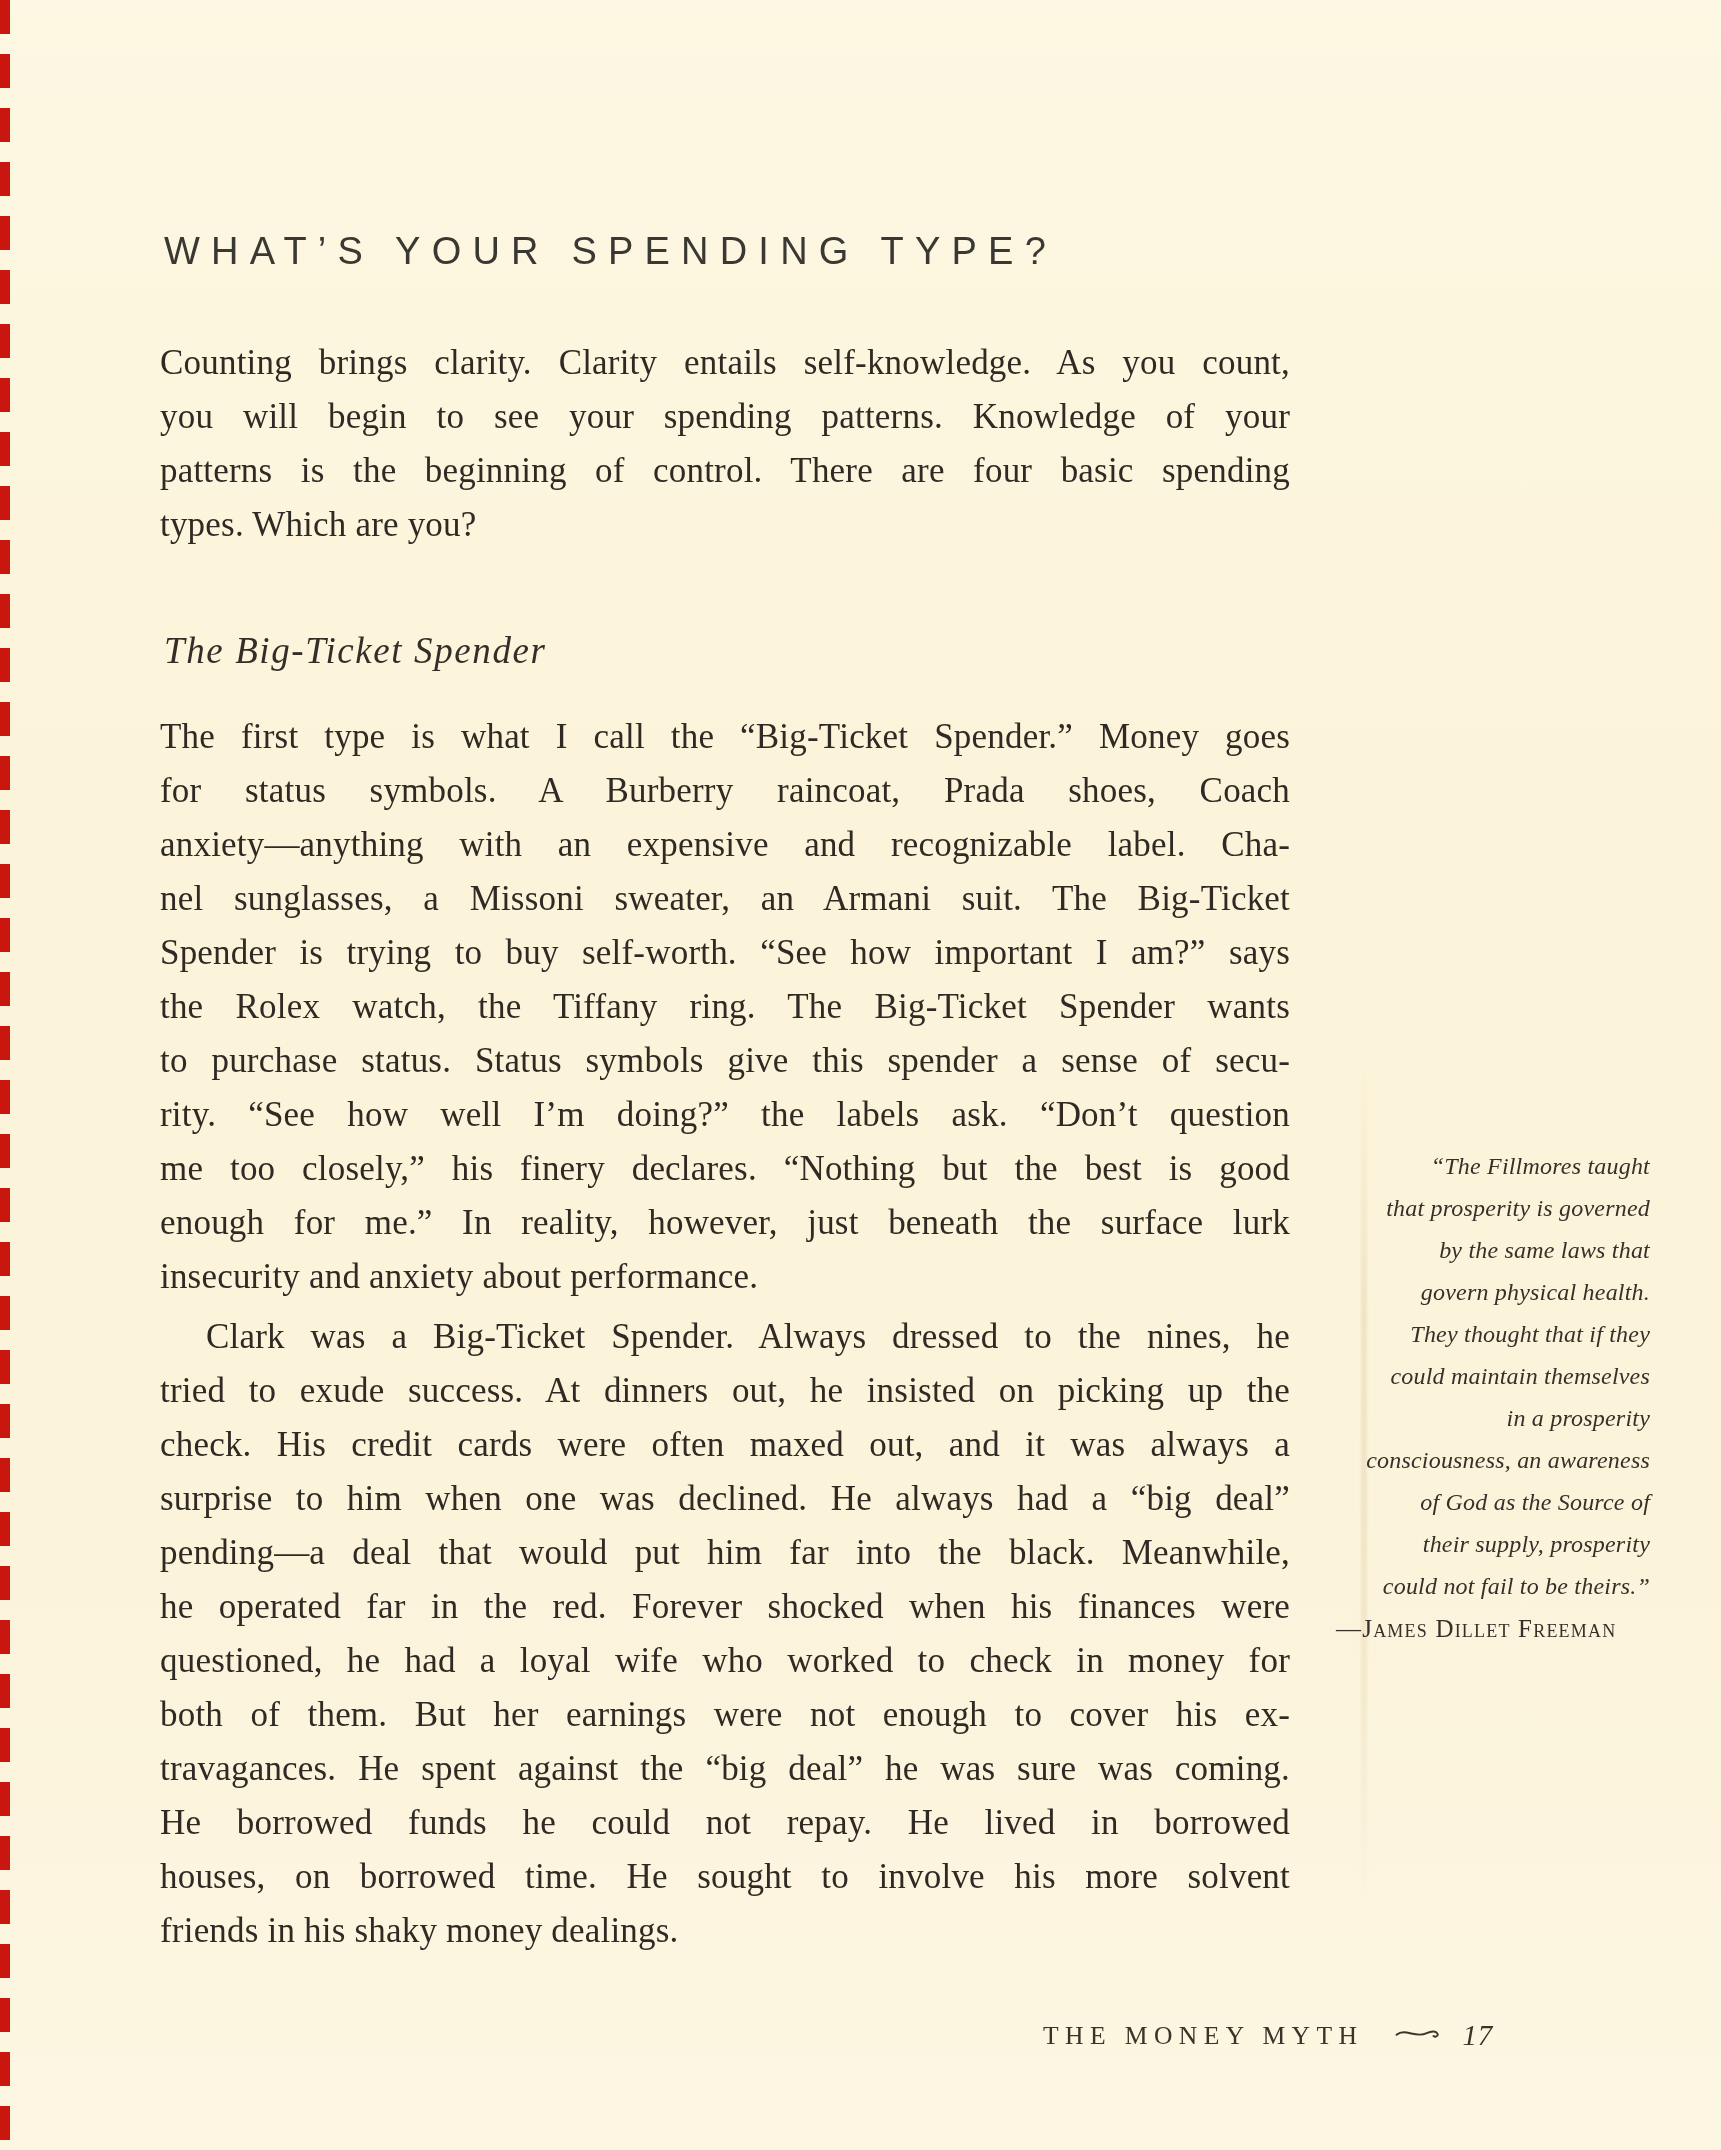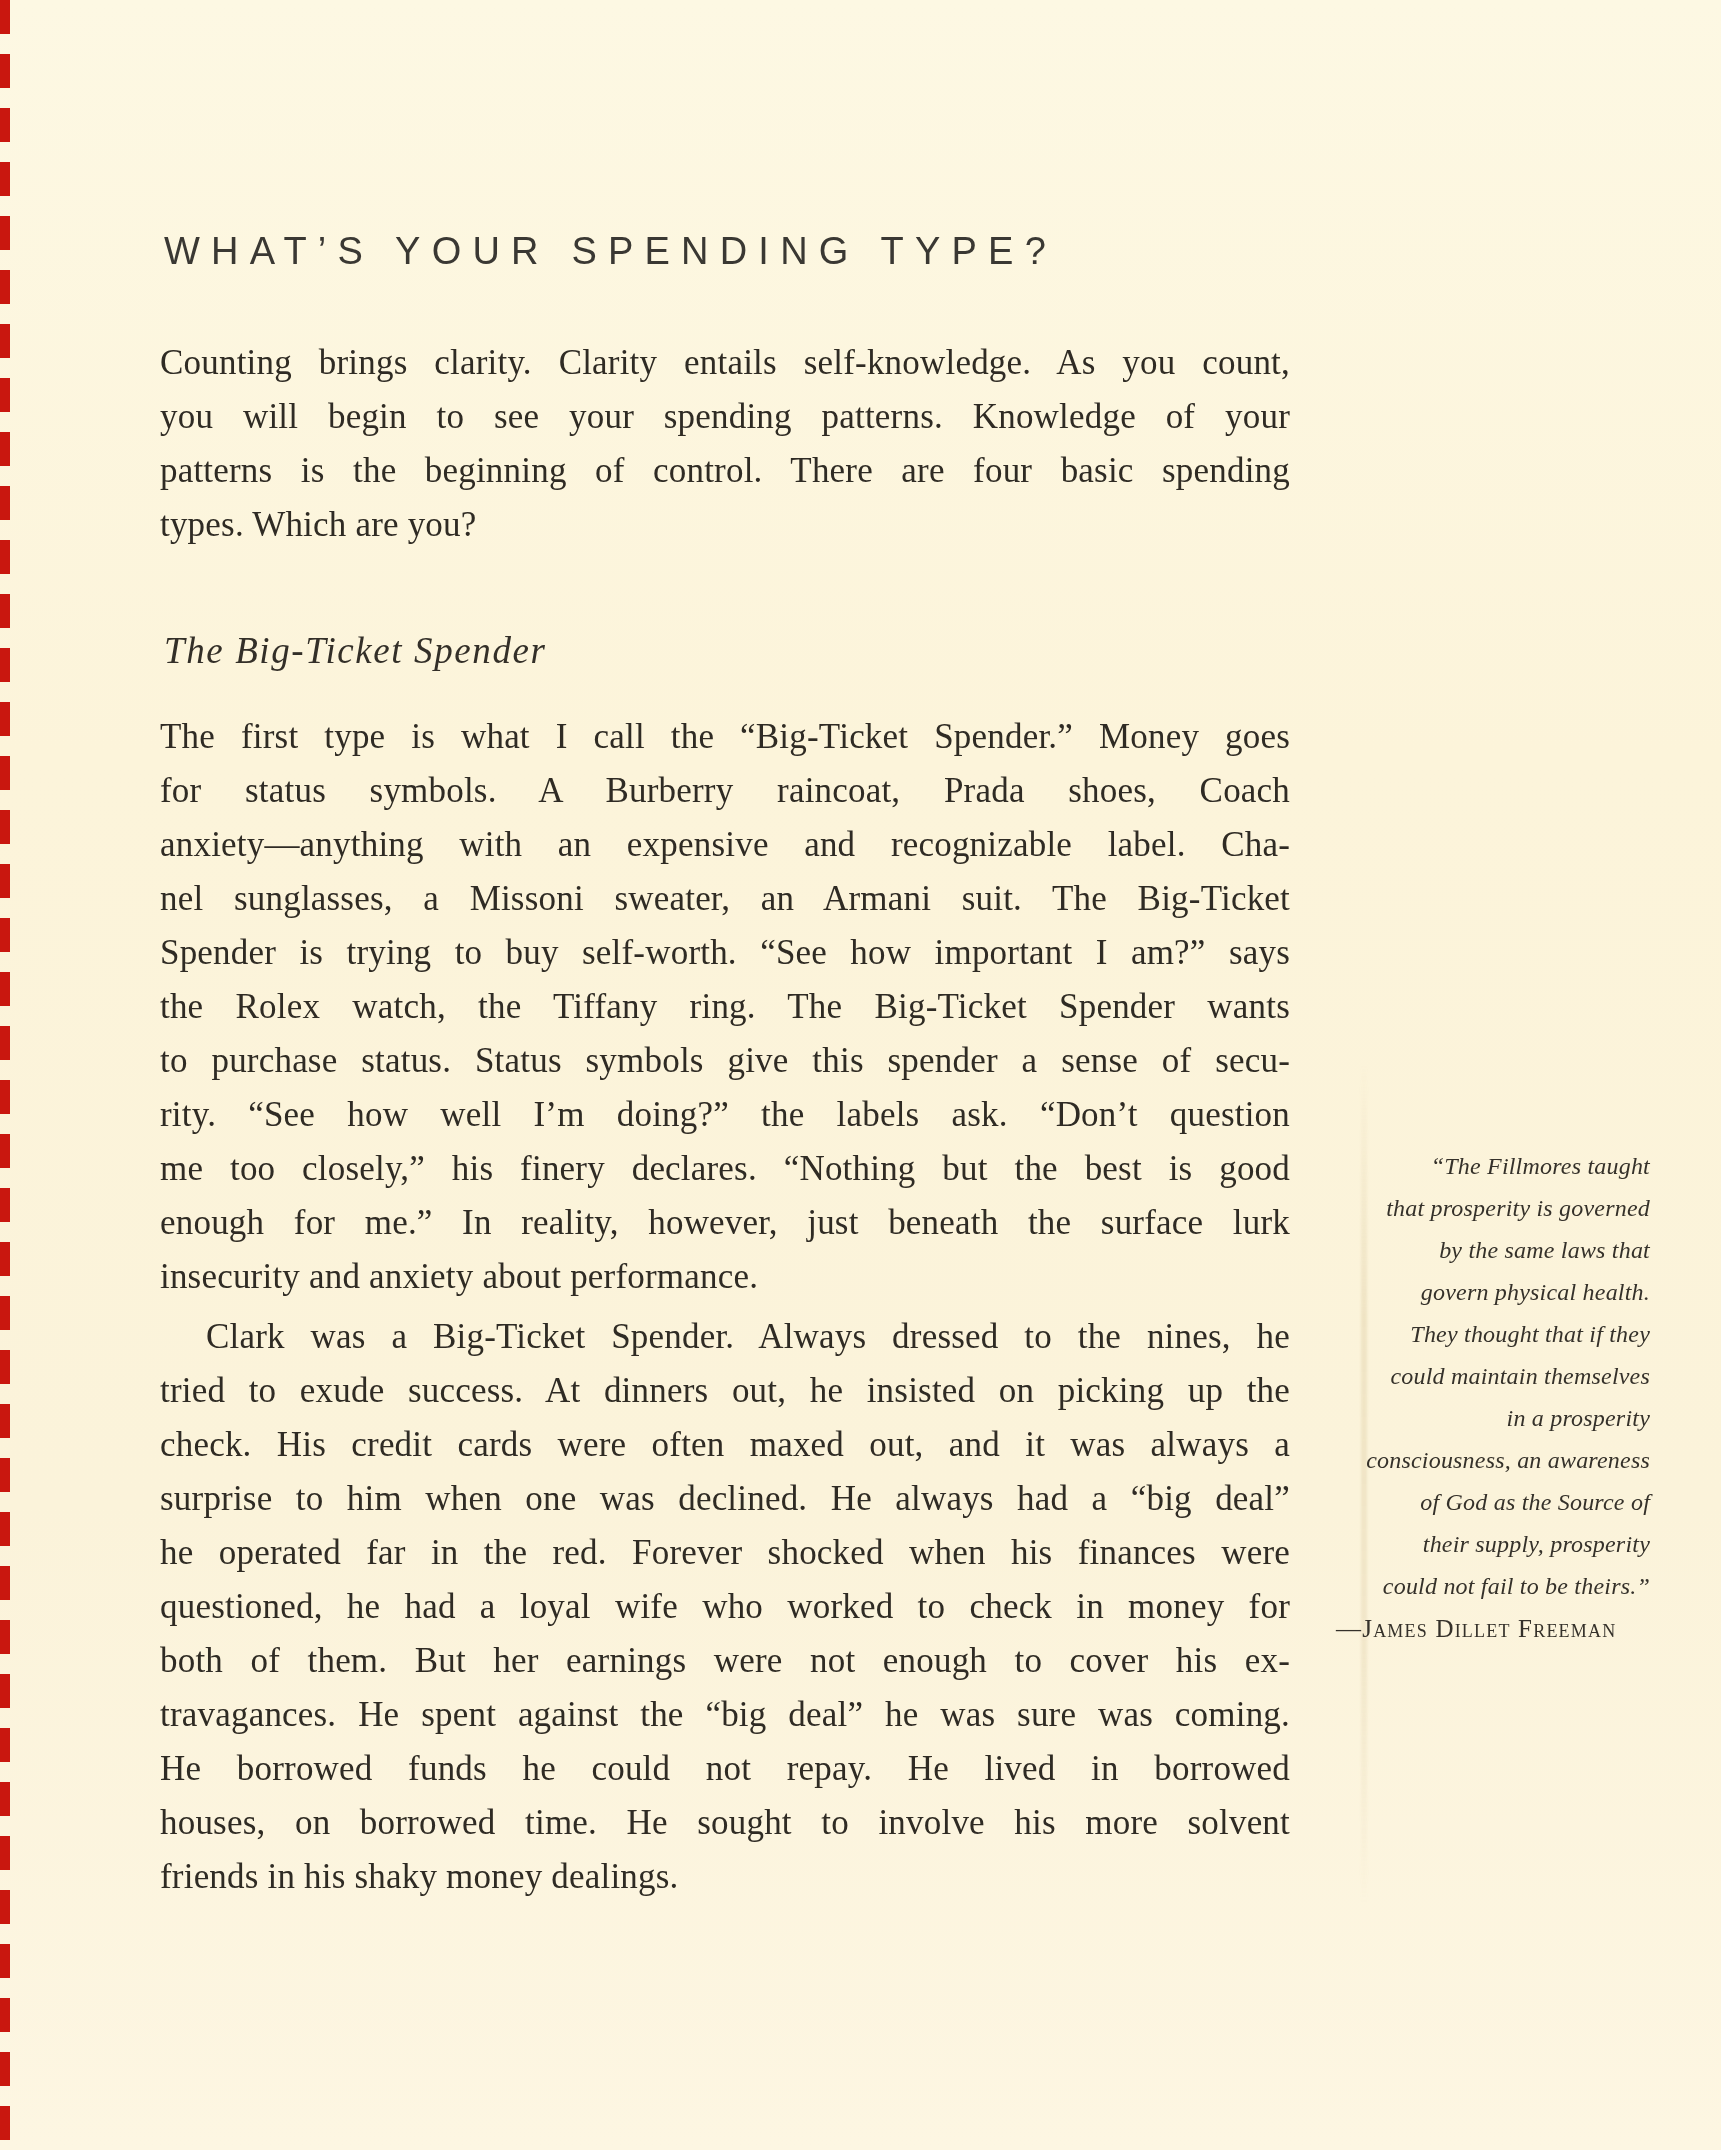--- a/index.html
+++ b/index.html
@@ -101,20 +101,21 @@
       <div class="line">me too closely,” his finery declares. “Nothing but the best is good</div>
       <div class="line">enough for me.” In reality, however, just beneath the surface lurk</div>
       <div class="line last">insecurity and anxiety about performance.</div>
     </div>
 
   <div class="bodycol p3 justify indent-first">
       <div class="line">Clark was a Big-Ticket Spender. Always dressed to the nines, he</div>
       <div class="line">tried to exude success. At dinners out, he insisted on picking up the</div>
       <div class="line">check. His credit cards were often maxed out, and it was always a</div>
       <div class="line">surprise to him when one was declined. He always had a “big deal”</div>
+      <div class="line">pending—a deal that would put him far into the black. Meanwhile,</div>
       <div class="line">he operated far in the red. Forever shocked when his finances were</div>
       <div class="line">questioned, he had a loyal wife who worked to check in money for</div>
       <div class="line">both of them. But her earnings were not enough to cover his ex-</div>
       <div class="line">travagances. He spent against the “big deal” he was sure was coming.</div>
       <div class="line">He borrowed funds he could not repay. He lived in borrowed</div>
       <div class="line">houses, on borrowed time. He sought to involve his more solvent</div>
       <div class="line last">friends in his shaky money dealings.</div>
     </div>
 
   <div class="sidebar">
@@ -127,15 +128,20 @@
         <div class="line">could maintain themselves</div>
         <div class="line">in a prosperity</div>
         <div class="line">consciousness, an awareness</div>
         <div class="line">of God as the Source of</div>
         <div class="line">their supply, prosperity</div>
         <div class="line last">could not fail to be theirs.”</div>
       </div>
     <div class="attribution">—James Dillet Freeman</div>
   </div>
 
+  <div class="footer">
+    <span class="book-title">THE MONEY MYTH</span><span class="ornament"><svg width="46" height="16" viewBox="0 0 58 20">
+          <path d="M2 11 C 13 2, 26 16, 40 9 C 47 5.5, 52 6.5, 53.5 9.5 C 55 12.5, 51 14.5, 48.5 12.5" fill="none" stroke="#3a362c" stroke-width="2.4" stroke-linecap="round"></path>
+        </svg></span><span class="page-num">17</span>
+  </div>
 
 </div>
 
 
 </body></html>

